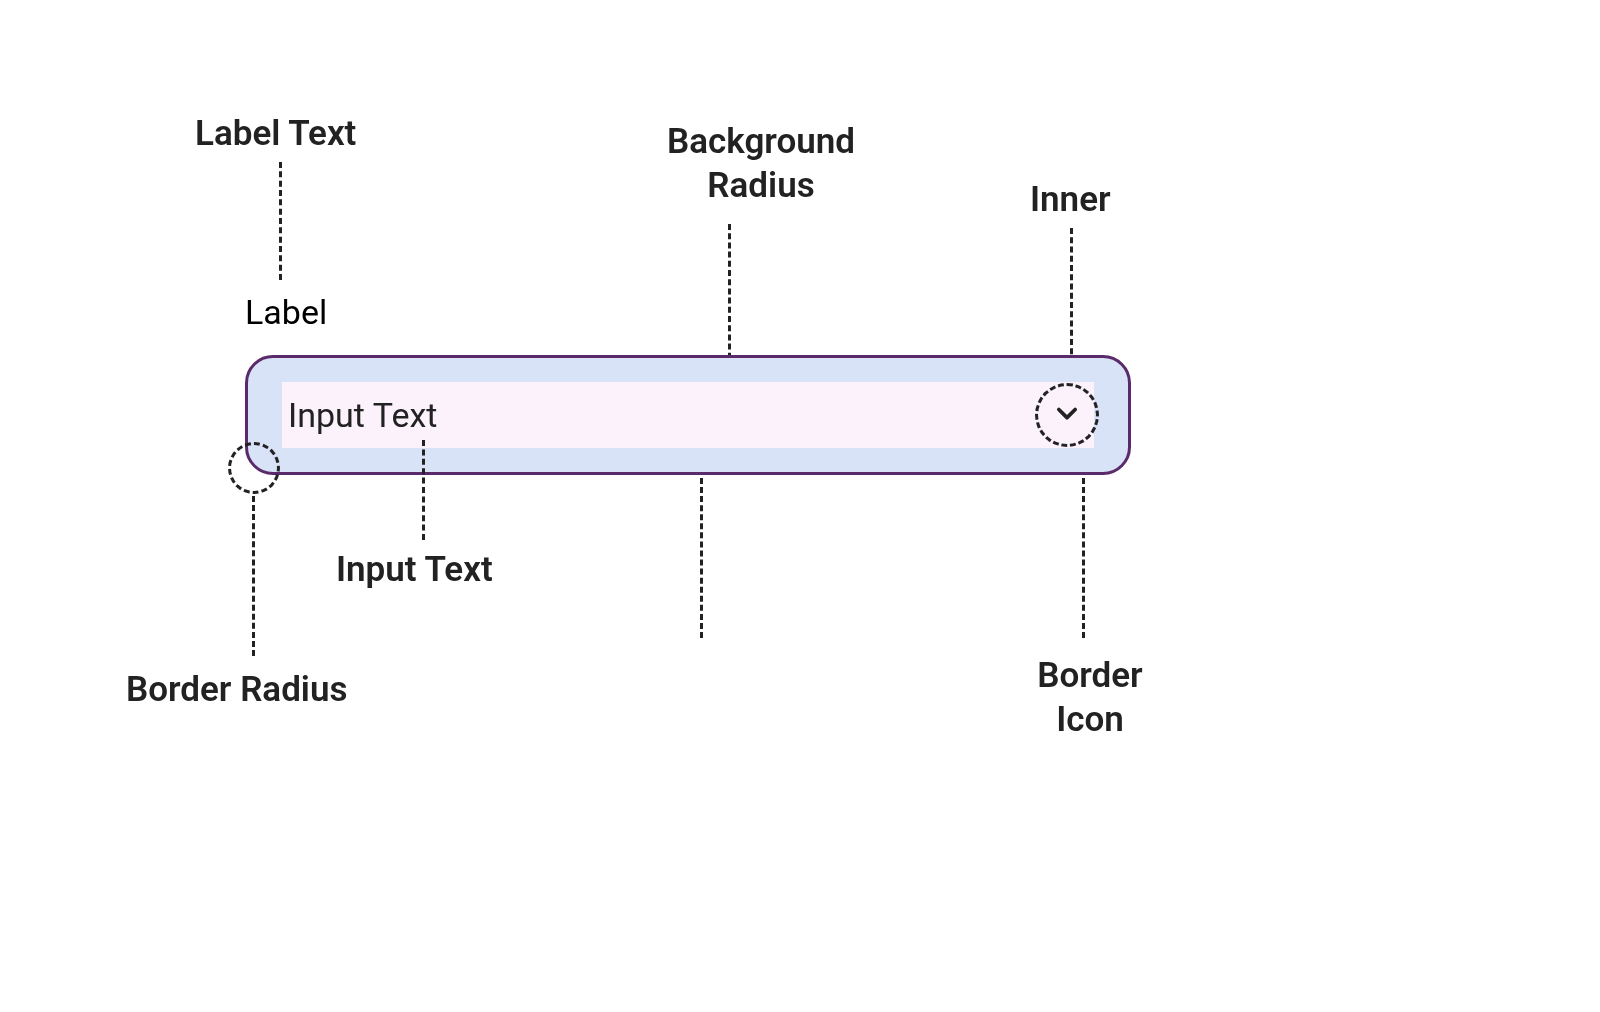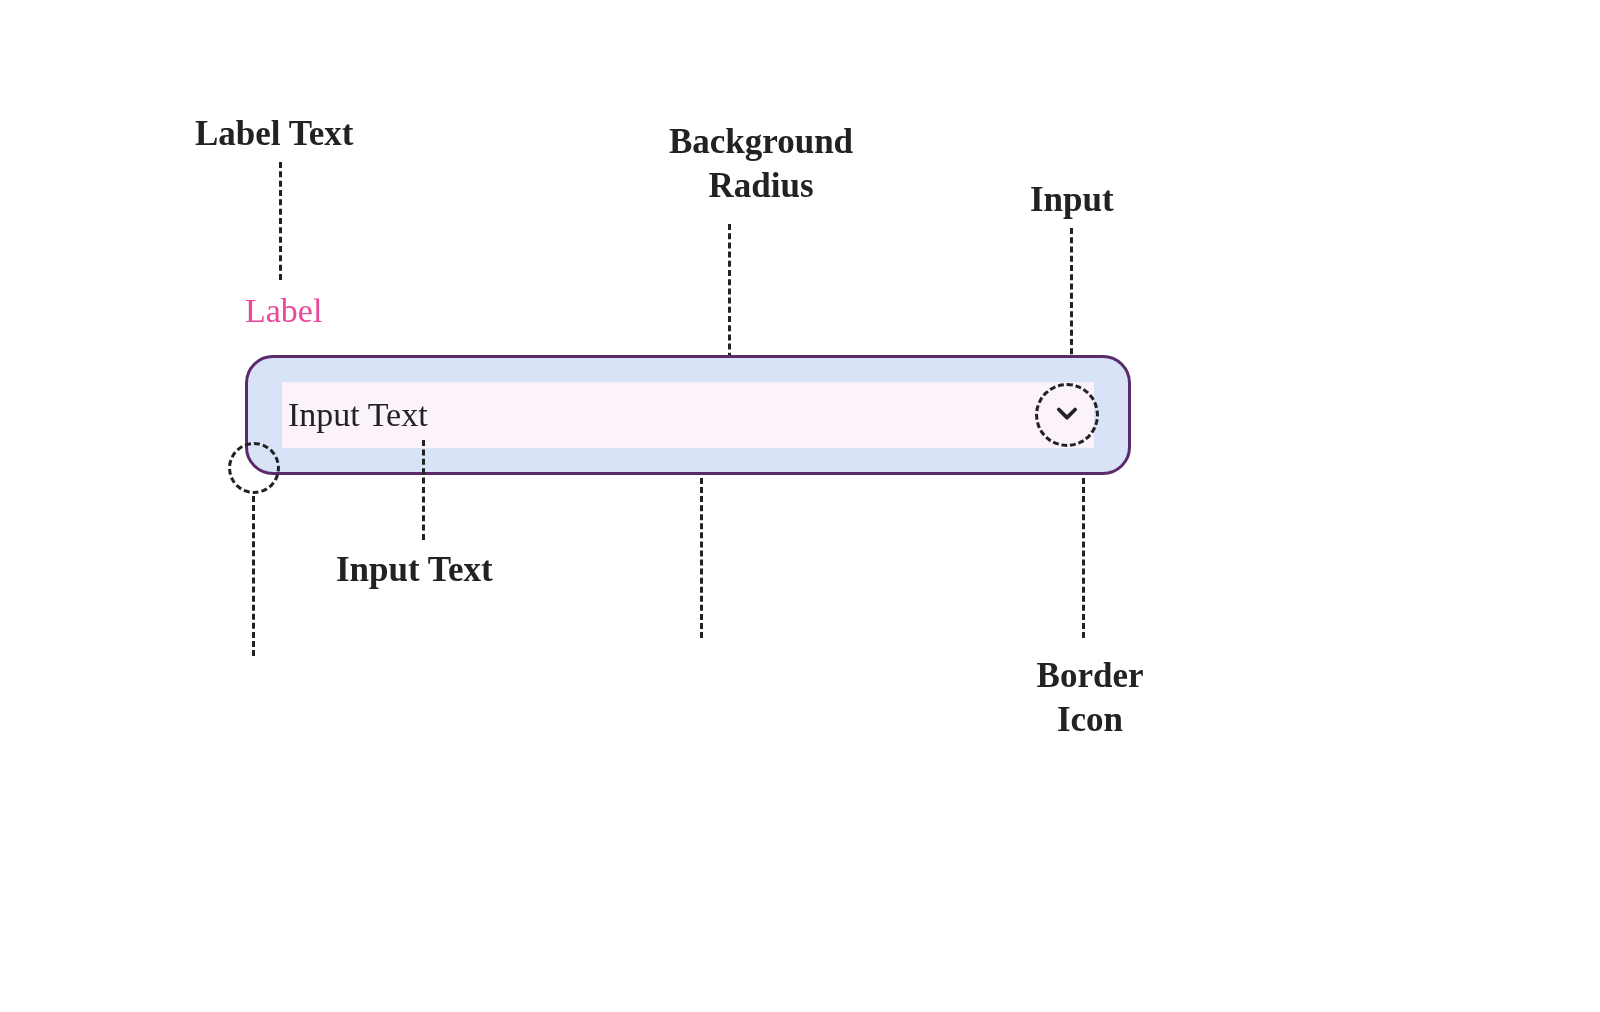--- a/index.html
+++ b/index.html
@@ -8,36 +8,35 @@
     width: 1600px;
     height: 1012px;
     background: #ffffff;
     font-family: -apple-system, BlinkMacSystemFont, "Segoe UI", Roboto, "Helvetica Neue", Arial, sans-serif;
     color: #222222;
   }
   .stage {
     position: relative;
     width: 1600px;
     height: 740px;
-    font-family: Liberation Serif, serif;
   }
   .annotation {
     position: absolute;
     font-size: 35px;
     font-weight: 600;
     color: #222222;
     text-align: center;
     line-height: 1.25;
     white-space: pre;
   }
   .label-text {
     position: absolute;
     font-size: 34px;
     font-weight: 400;
-    color: #ec4899;
+    color: #000000;
   }
   .input-box {
     position: absolute;
     box-sizing: border-box;
     border: 3px solid #5b2a6b;
     border-radius: 28px;
     background: #d8e3f8;
     overflow: hidden;
   }
   .input-inner {
@@ -88,21 +87,21 @@
 </head>
 <body>
 
 <div class="stage">
 
   <div class="annotation" style="left:195px; top:112px;">Label Text</div>
 
   <div class="annotation" style="left:606px; top:120px; width:310px;">Background
 Radius</div>
 
-  <div class="annotation" style="left:1030px; top:178px;">Input</div>
+  <div class="annotation" style="left:1030px; top:178px;">Inner</div>
 
   <div class="dash-line" style="left:279px; top:162px; height:118px;"></div>
 
   <div class="dash-line" style="left:728px; top:224px; height:190px;"></div>
 
   <div class="dash-line" style="left:1070px; top:228px; height:154px;"></div>
 
   <div class="label-text" style="left:245px; top:292px;">Label</div>
 
   <div class="input-box" style="left:245px; top:355px; width:886px; height:120px;">
@@ -124,18 +123,19 @@
   <div class="dash-line" style="left:252px; top:496px; height:160px;"></div>
 
   <div class="dash-line" style="left:422px; top:440px; height:100px;"></div>
 
   <div class="dash-line" style="left:700px; top:478px; height:160px;"></div>
 
   <div class="dash-line" style="left:1082px; top:478px; height:160px;"></div>
 
   <div class="annotation" style="left:336px; top:548px;">Input Text</div>
 
+  <div class="annotation" style="left:126px; top:668px;">Border Radius</div>
 
 
   <div class="annotation" style="left:1010px; top:654px; width:160px;">Border
 Icon</div>
 
 </div>
 
 </body></html>

